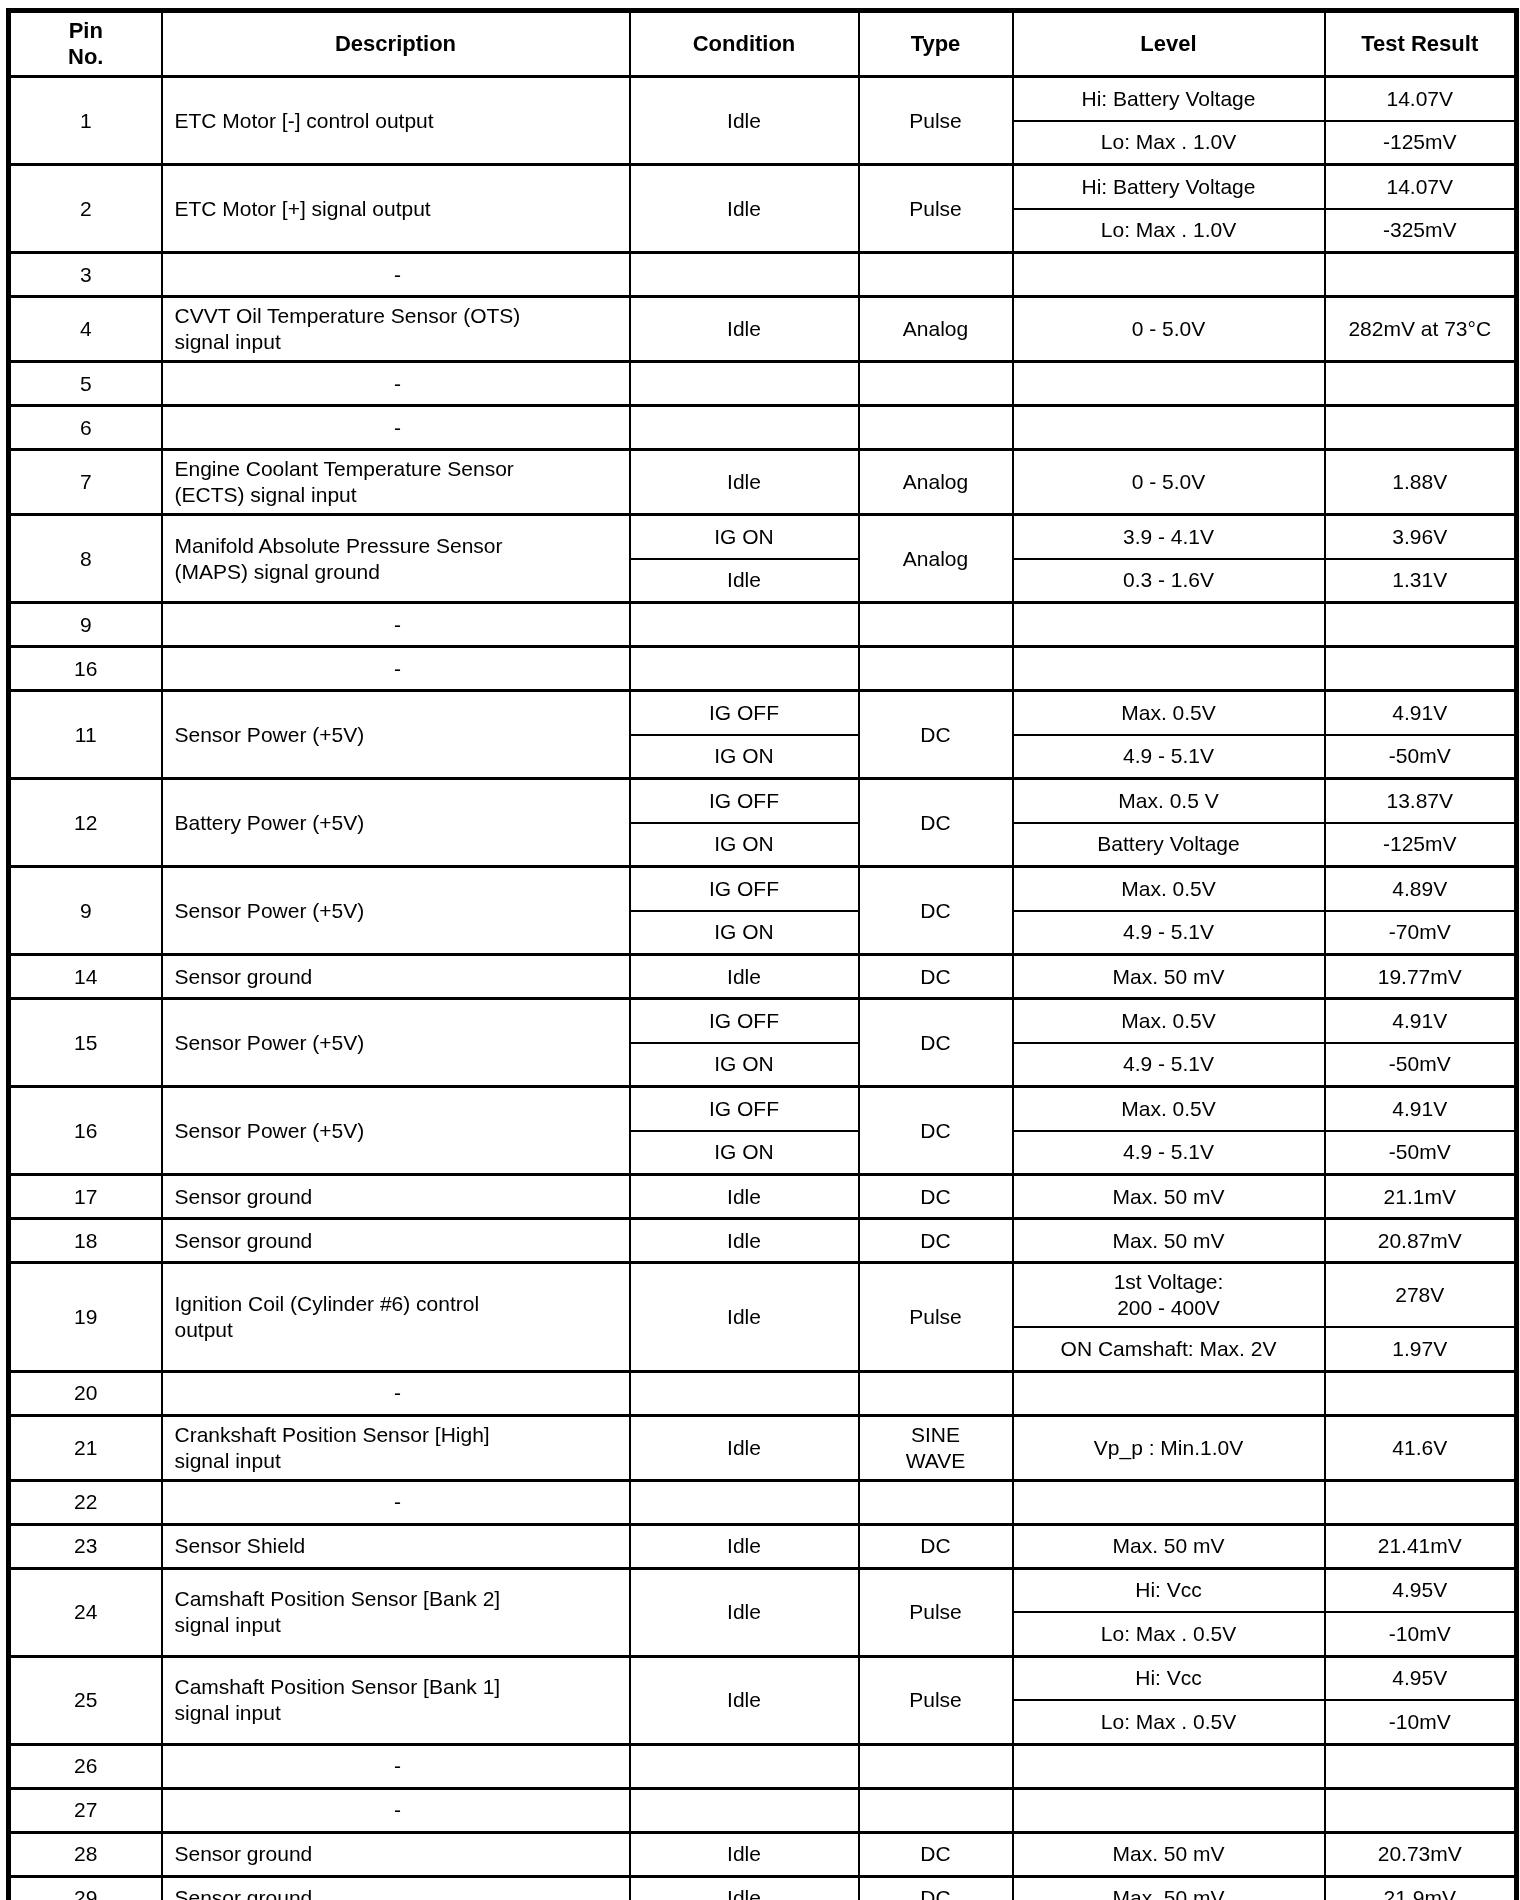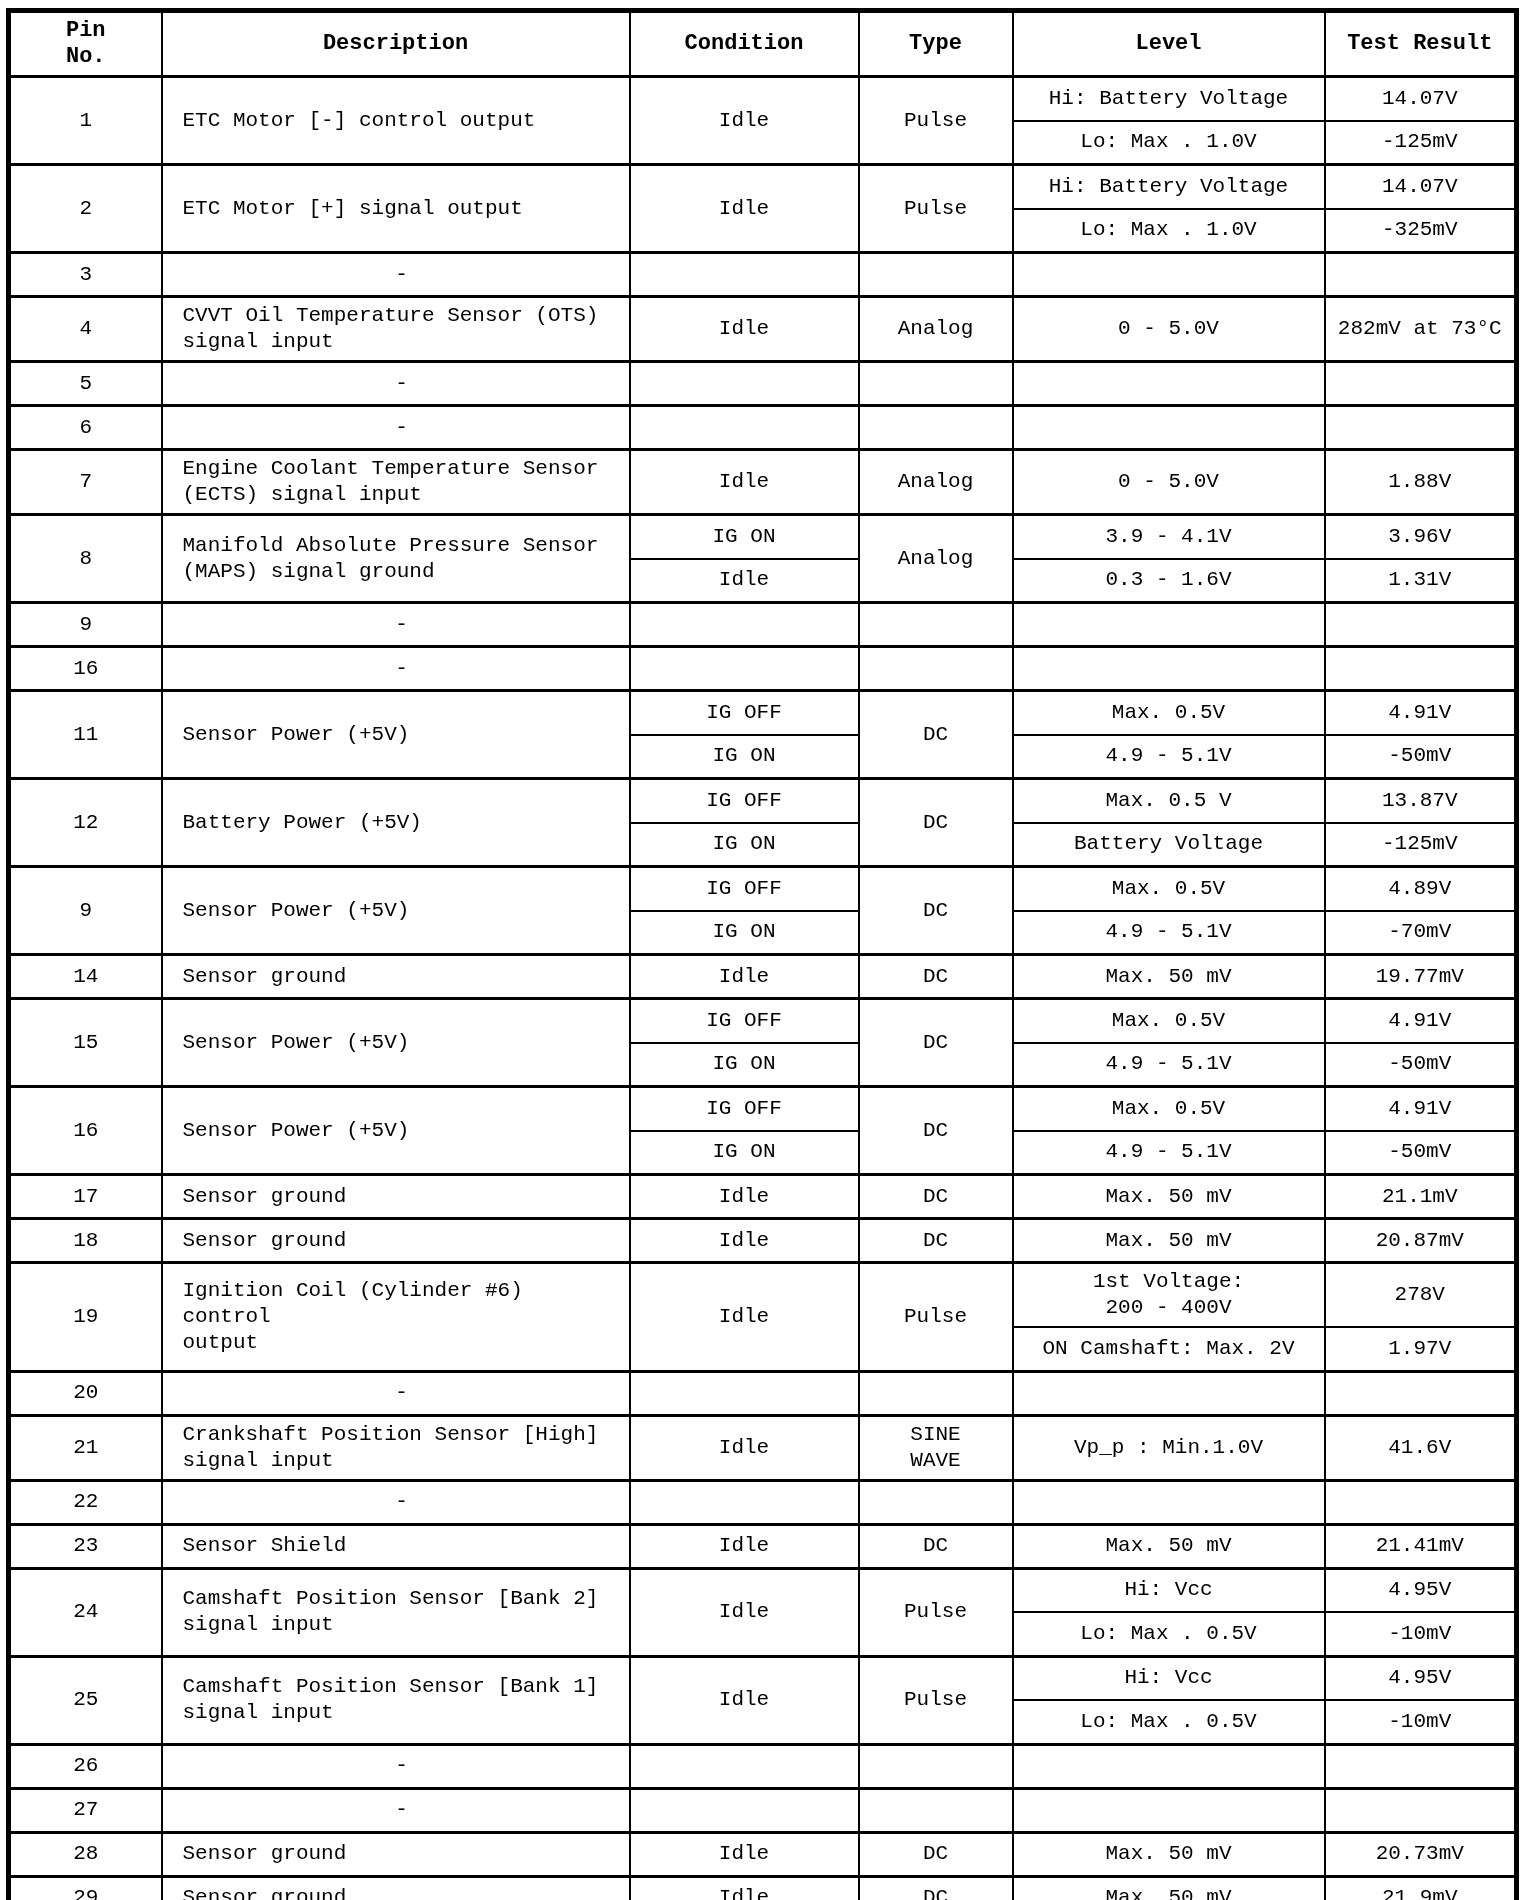--- a/index.html
+++ b/index.html
@@ -2,21 +2,21 @@
 <html><head>
 <meta charset="utf-8">
 <style>
   html, body { margin: 0; padding: 0; background: #ffffff; }
   .page {
     width: 1520px;
     height: 1900px;
     background: #ffffff;
     box-sizing: border-box;
     padding: 8px 6px 10px 6px;
-    font-family: Liberation Mono, monospace;
+    font-family: Liberation Sans, sans-serif;
     overflow: hidden;
   }
   table.pin-table {
     width: 1508px;
     border-collapse: collapse;
     table-layout: fixed;
     border: 5px solid #000000;
   }
   th, td {
     border: 2px solid #000000;
@@ -32,21 +32,21 @@
   }
   thead th {
     font-weight: bold;
     font-size: 22px;
     height: 62px;
     border-bottom: 3px solid #000000;
     background: #ffffff;
   }
   tbody tr { height: 44px; }
   tbody tr.group td { border-top: 3px solid #000000; }
-  td.desc { text-align: left; padding-left: 20px; }
+  td.desc { text-align: left; padding-left: 12px; }
   td.desc.dash { text-align: center; }
 </style>
 </head>
 <body>
 
 <div class="page">
   <table class="pin-table">
     <colgroup>
       <col style="width:153px">
       <col style="width:468px">

